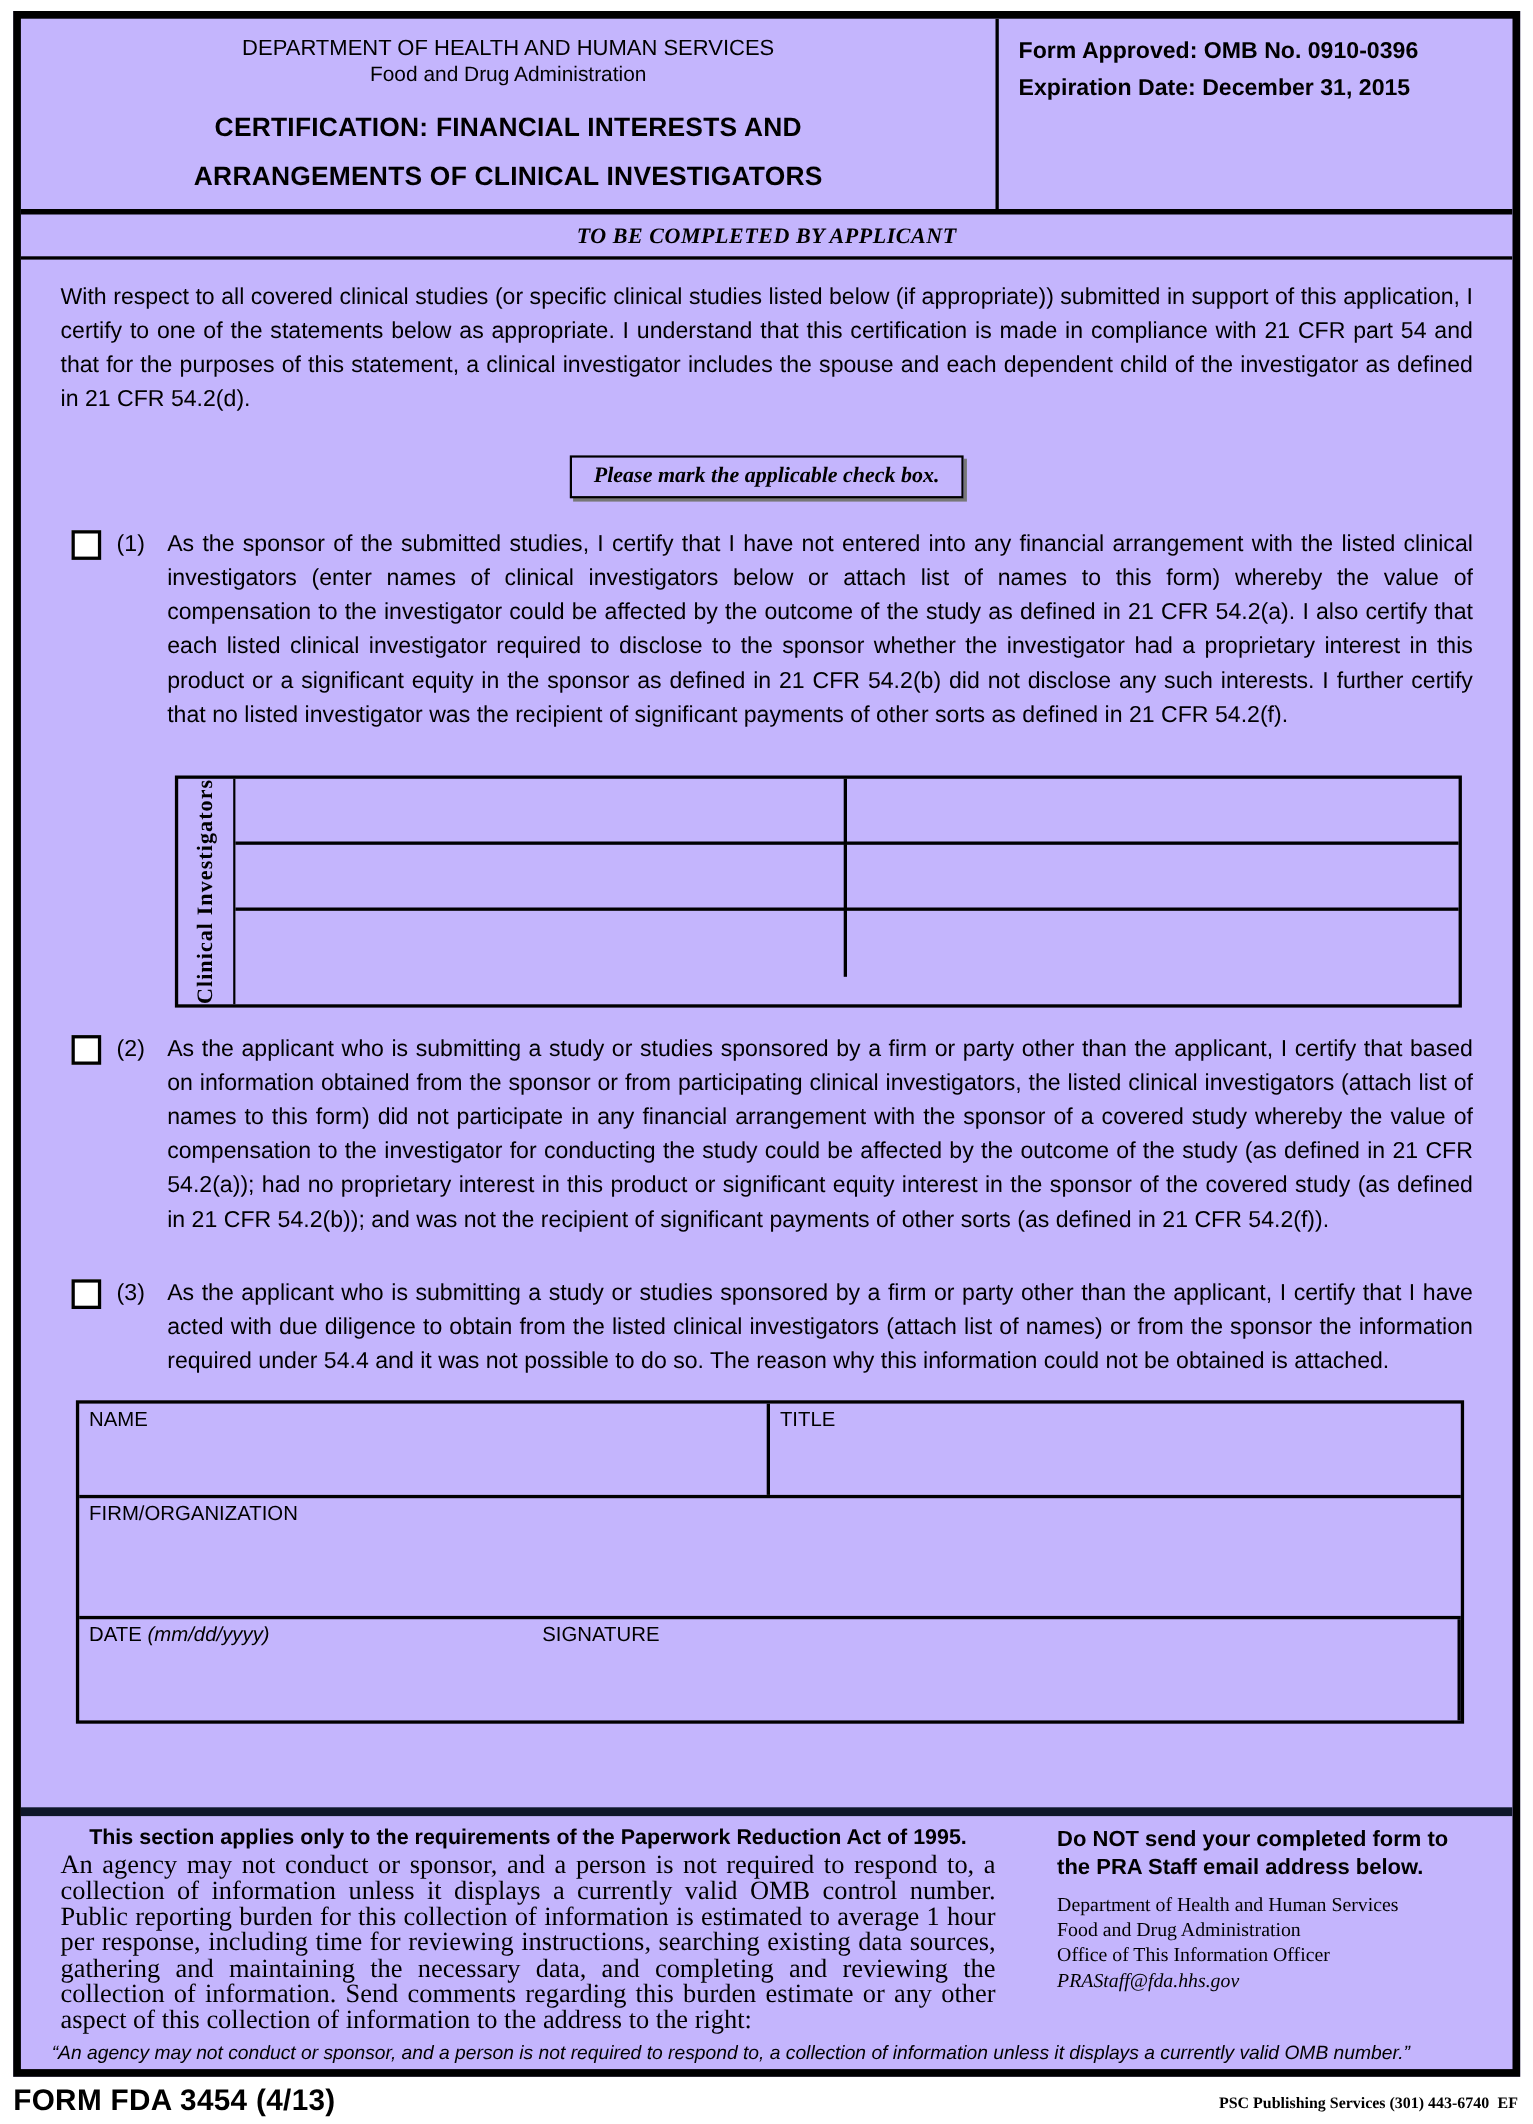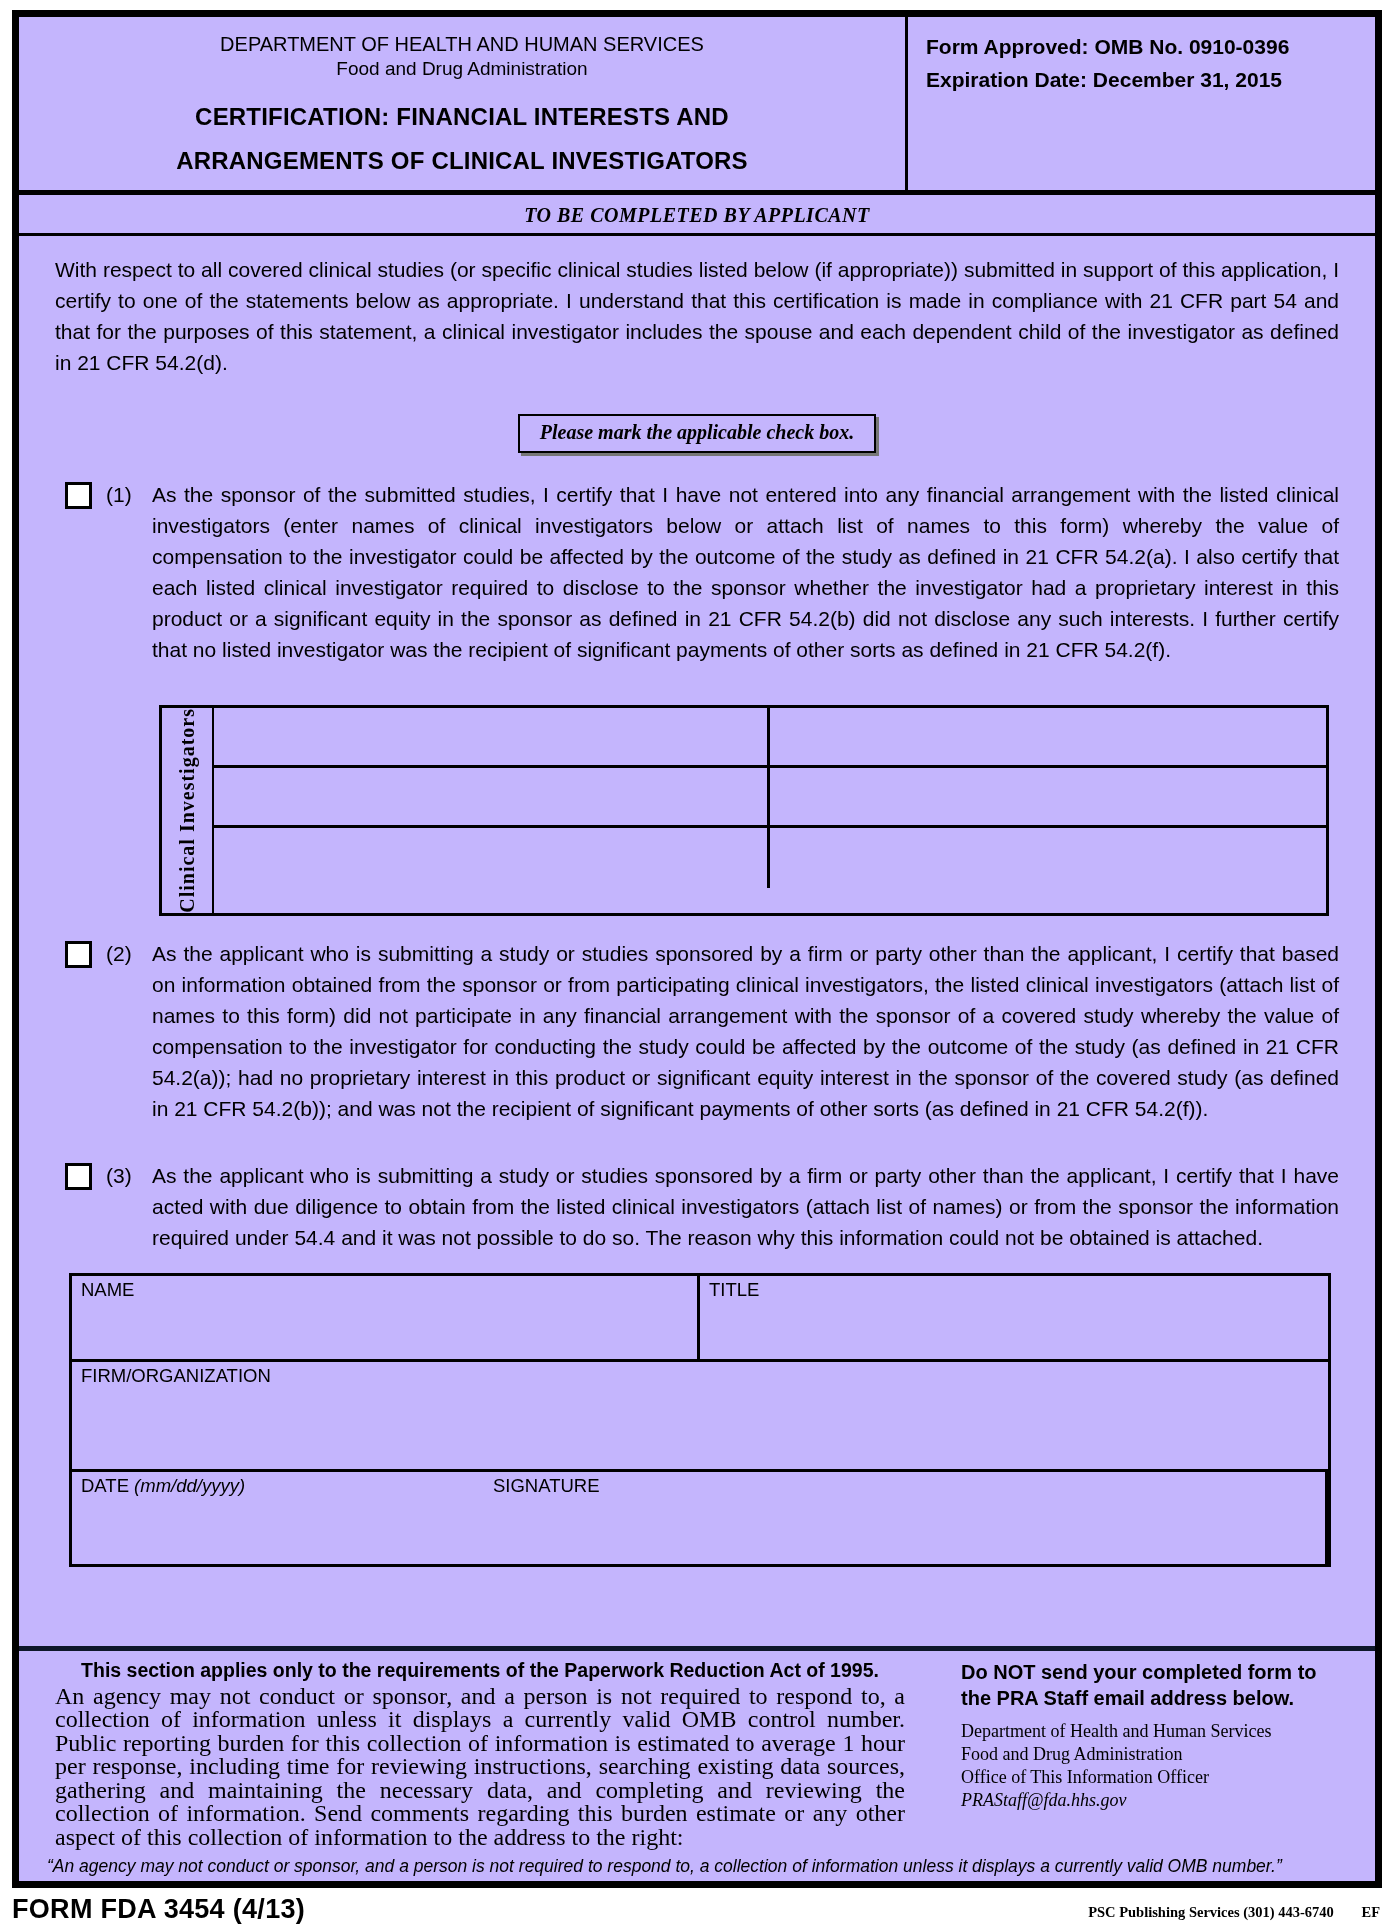--- a/index.html
+++ b/index.html
@@ -101,21 +101,21 @@
   .sig-row-2 { height: 110px; border-bottom: 3px solid #000; }
   .sig-row-3 { height: 92px; }
   .sig-cell { padding: 3px 0 0 9px; font-size: 18.5px; }
   .cell-name { width: 628px; border-right: 3px solid #000; }
   .cell-title { flex: 1; }
   .cell-firm { flex: 1; }
   .cell-signature { width: 844px; border-right: 3px solid #000; }
   .cell-date { flex: 1; }
   .date-format { font-style: italic; }
   
-  .pra { margin-top: auto; border-top: 5px solid #0f172a; padding: 7px 32px 4px 36px; }
+  .pra { margin-top: auto; border-top: 8px solid #0f172a; padding: 7px 32px 4px 36px; }
   .pra-cols { display: flex; }
   .pra-left { width: 852px; }
   .pra-heading { font-weight: bold; font-size: 19.5px; line-height: 25px; text-align: center; }
   .pra-body {
     margin: 2px 0 0 0;
     font-family: "Liberation Serif", "DejaVu Serif", serif;
     font-size: 24px; line-height: 23.5px;
     text-align: justify;
   }
   .pra-right { flex: 1; padding-left: 56px; padding-top: 1px; }
@@ -129,21 +129,21 @@
     font-size: 17.5px;
     white-space: nowrap;
   }
   
   .footer { display: flex; justify-content: space-between; align-items: flex-end; padding: 6px 14px 0 12px; }
   .form-number { font-weight: bold; font-size: 27px; letter-spacing: 0.3px; }
   .publisher {
     font-family: "Liberation Serif", "DejaVu Serif", serif;
     font-weight: bold; font-size: 14.5px; padding-bottom: 4px;
   }
-  .publisher .ef { margin-left: 24px; }
+  .publisher .ef { margin-left: 4px; }
 </style>
 </head>
 <body>
 
 <div class="form-box">
 
   <div class="header">
     <div class="header-left">
       <div class="dept-line">DEPARTMENT OF HEALTH AND HUMAN SERVICES</div>
       <div class="agency-line">Food and Drug Administration</div>

